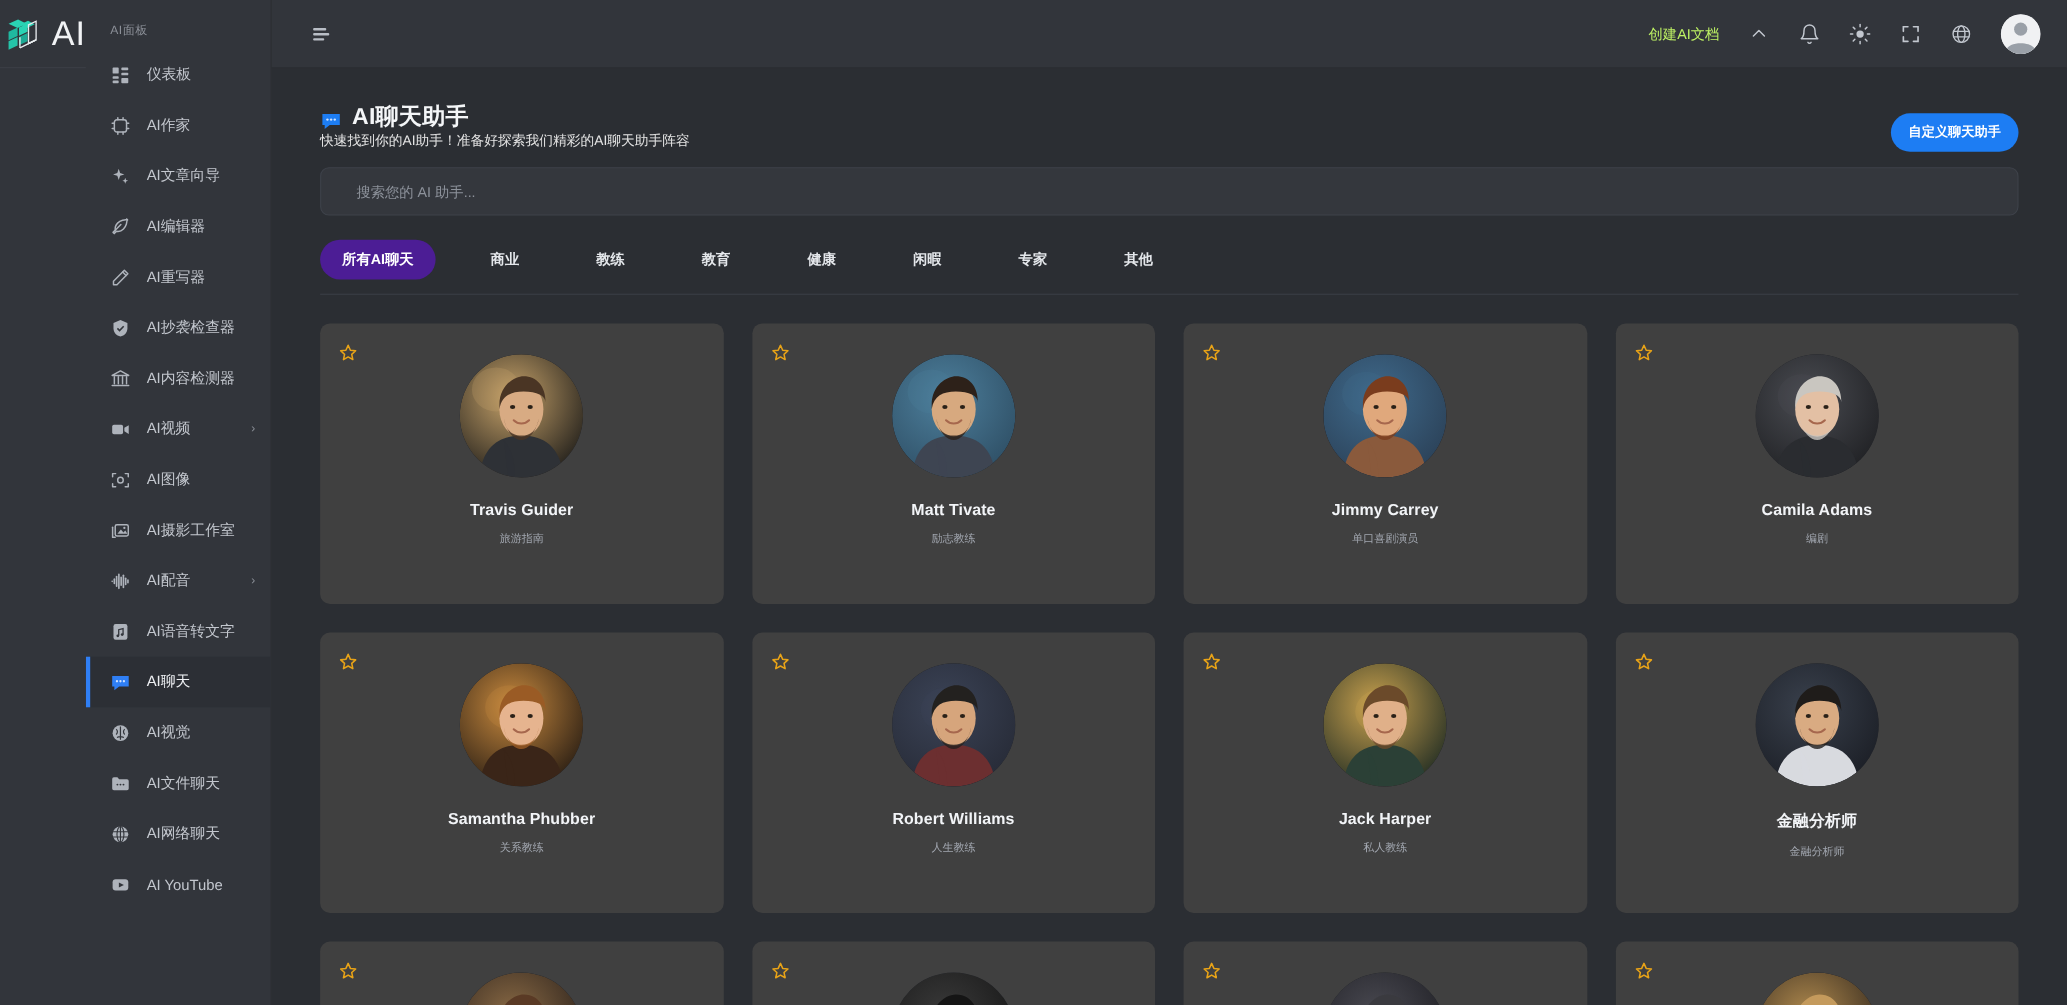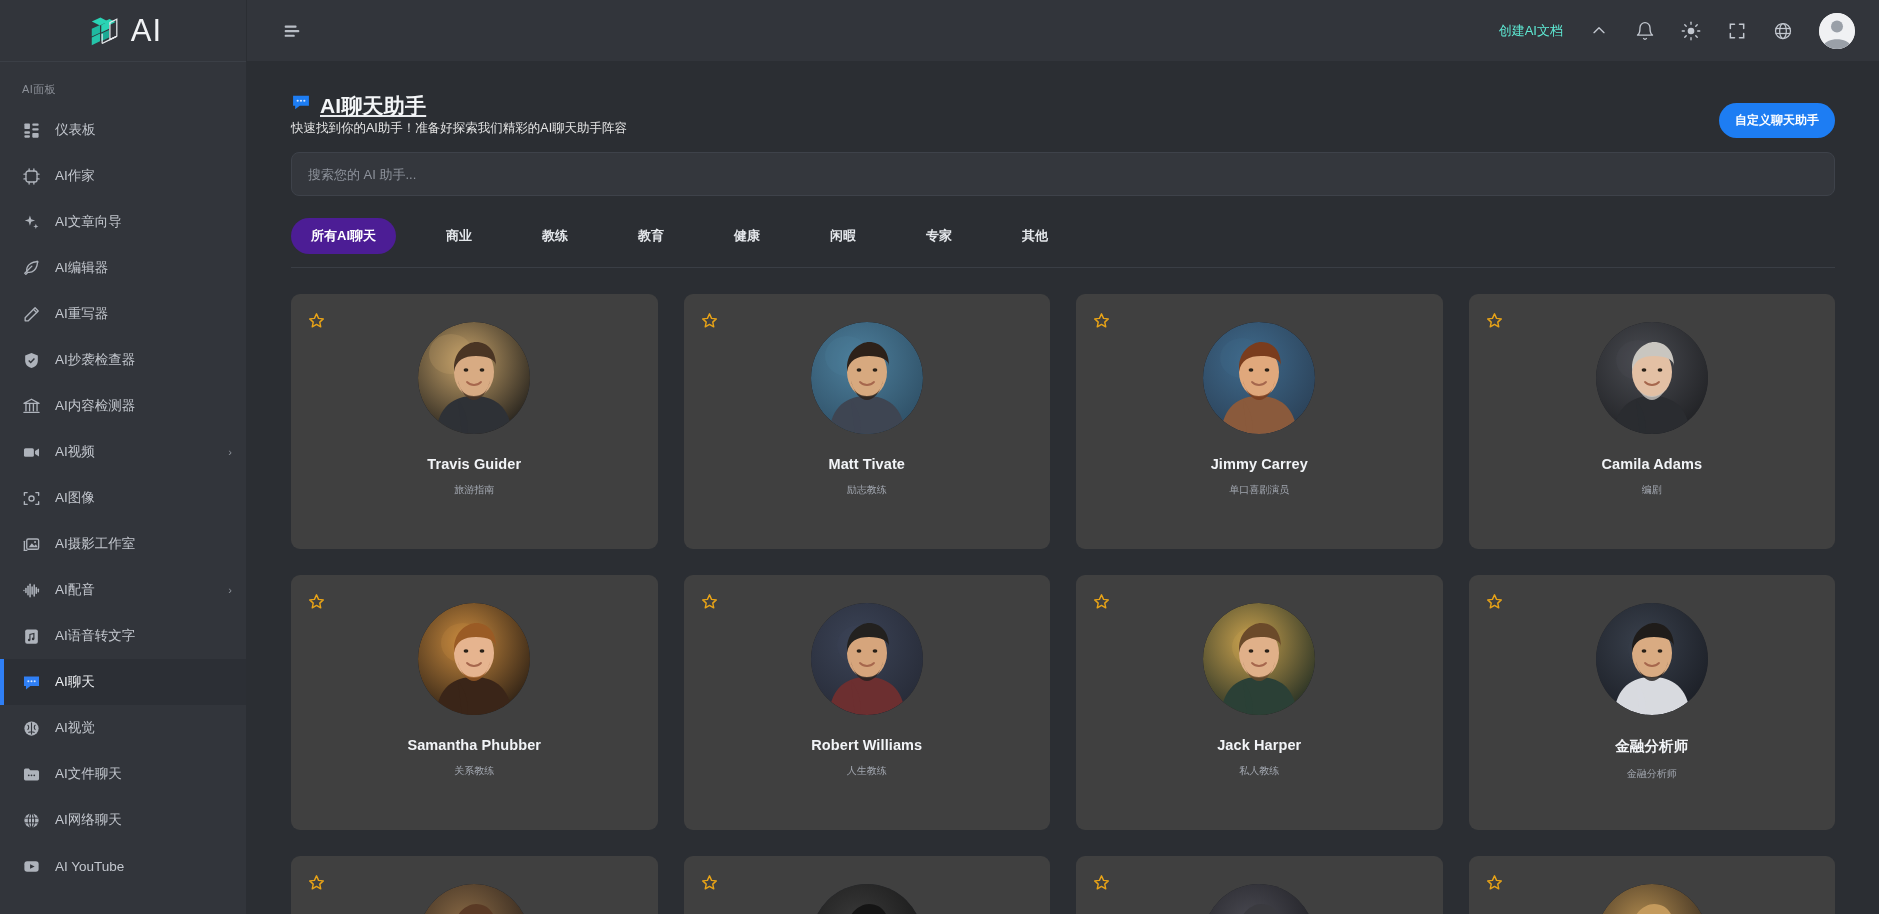--- a/index.html
+++ b/index.html
@@ -10,21 +10,21 @@
     font-family: "Liberation Sans", "DejaVu Sans", sans-serif;
     overflow: hidden;
     color: #e8eaed;
   }
   #app { display: flex; width: 1879px; height: 914px; }
 
   
   .sidebar {
     width: 247px; min-width: 247px; height: 914px;
     background: #32353b;
-    display: flex; flex-direction: column;
+    display: flex; 
     overflow: hidden;
     border-right: 1px solid #2b2e33;
   }
   .logo-row {
     height: 62px; min-height: 62px;
     display: flex; align-items: center; justify-content: center;
     gap: 9px;
     border-bottom: 1px solid #3b3f46;
   }
   .logo-cube { width: 38px; height: 38px; display: block; }
@@ -62,52 +62,52 @@
   .main { flex: 1; display: flex; flex-direction: column; min-width: 0; }
   .topbar {
     height: 62px; min-height: 62px; background: #32353b;
     display: flex; align-items: center; padding: 0 24px 0 24px;
     border-bottom: 1px solid #2b2e33;
   }
   .ham { width: 22px; height: 22px; color: #b9bec6; cursor: pointer; margin-left: 10px;}
   .ham svg { width: 22px; height: 22px; display:block; }
   .top-spacer { flex: 1; }
   .top-right { display: flex; align-items: center; gap: 26px; }
-  .create-doc { font-size: 13px; color: #5eead4; cursor: pointer; white-space: nowrap; }
+  .create-doc { font-size: 13px; color: #bef264; cursor: pointer; white-space: nowrap; }
   .top-ico { width: 20px; height: 20px; color: #c2c7cf; cursor: pointer; }
   .top-ico svg { width: 20px; height: 20px; display: block; }
   .avatar-btn {
     width: 36px; height: 36px; border-radius: 50%;
     background: #f2f3f5; overflow: hidden; cursor: pointer;
     display:flex; align-items:flex-end; justify-content:center;
   }
   .avatar-btn svg { width: 36px; height: 36px; display:block; }
 
   
   .content { flex: 1; overflow: hidden; padding: 30px 44px 0 44px; position: relative;}
   .page-head { display: flex; align-items: flex-start; }
   .page-head-left { flex: 1; min-width: 0; }
-  .title-row { display: flex; align-items: flex-start; gap: 9px; text-decoration: underline; }
+  .title-row { display: flex; align-items: flex-end; gap: 9px; }
   .title-ico { width: 20px; height: 20px; }
   .title-ico svg { width: 20px; height: 20px; display:block; }
   .page-title { font-size: 21px; font-weight: 700; color: #f4f6f8; letter-spacing: .2px;}
   .page-sub { margin-top: 0; font-size: 12.5px; color: #e5e5e5; }
   .custom-btn {
     background: #1d7df3; color: #fff; border: none;
     font-size: 12px; font-weight: 700; padding: 9px 16px;
     border-radius: 18px; cursor: pointer; white-space: nowrap;
     margin-top: 11px;
     font-family: inherit;
   }
 
   .search-wrap { margin-top: 14px; }
   .search-input {
     width: 100%; height: 44px;
     background: #34373d; border: 1px solid #3e424a; border-radius: 8px;
-    color: #86efac; font-size: 13px; padding: 0 16px;
+    color: #86efac; font-size: 13px; padding: 0 32px;
     font-family: inherit; outline: none;
   }
   .search-input::placeholder { color: #8d929b; }
 
   .tabs {
     margin-top: 22px; display: flex; align-items: center;
     gap: 0px; border-bottom: 1px solid #3a3e45; padding-bottom: 13px;
   }
   .tab {
     font-size: 13px; font-weight: 700; color: #e4e7eb;

